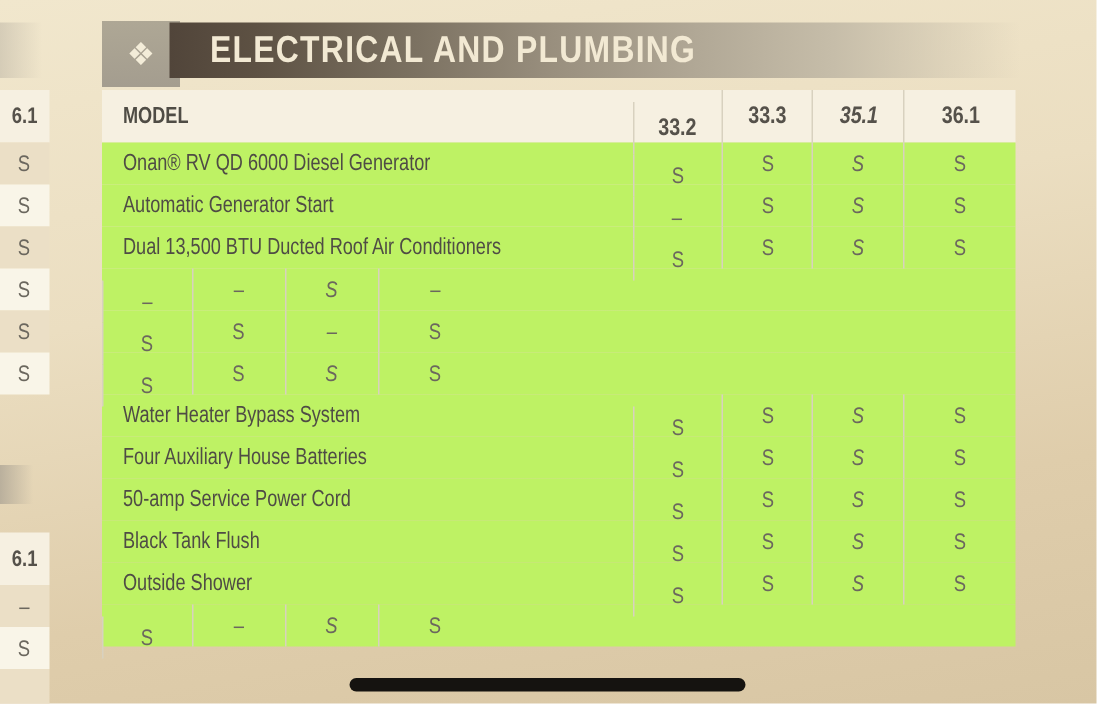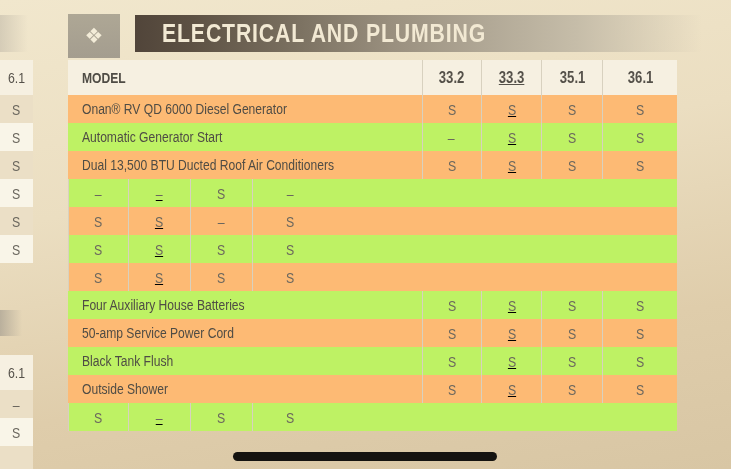--- a/index.html
+++ b/index.html
@@ -13,58 +13,58 @@
   .cond-c{display:inline-block;transform:scaleX(0.82);transform-origin:center center;white-space:nowrap;}
 
   
   .icon-box{
     position:absolute;left:68px;top:14px;width:52px;height:44px;
     background:linear-gradient(to bottom,#aea795,#a49d8f);
     display:flex;align-items:center;justify-content:center;
     color:#f3ecd8;font-size:21px;
   }
   .title-bar{
-    position:absolute;left:135px;top:15px;width:567px;height:37px;
+    position:absolute;left:113px;top:15px;width:567px;height:37px;
     background:linear-gradient(90deg,#51453a 0%,#5d5143 10%,#7a7060 28%,#998f7e 45%,#b1a896 62%,#c6bda9 78%,rgba(214,205,184,0) 100%);
     display:flex;align-items:center;
   }
   .title-text{
     color:#f2e9d3;font-weight:bold;font-size:25px;letter-spacing:1px;
     margin-left:27px;transform:scaleX(0.85);transform-origin:left center;white-space:nowrap;
   }
 
   
   .spec-table{position:absolute;left:68px;top:60px;width:609px;}
-  .trow{display:flex;height:28px;align-items:flex-end;}
+  .trow{display:flex;height:28px;align-items:center;}
   .trow.head{height:35px;background:#f6f0e1;}
-  .trow.tan{background:#fdba74;}
+  .trow.tan{background:#bef264;}
   .trow.cream{background:#bef264;}
   .cell{height:100%;display:flex;align-items:center;box-sizing:border-box;}
   .cell.label{width:360px;padding-left:14px;}
   .cell.val{justify-content:center;border-left:1px solid #d8d1bf;}
-  .cell.v0{width:60px;margin-top:16px;} .cell.v1{width:62px;text-decoration:underline;} .cell.v2{width:62px;} .cell.v3{width:76px;}
+  .cell.v0{width:60px;margin-top:16px;} .cell.v1{width:62px;} .cell.v2{width:62px;font-style:italic;} .cell.v3{width:76px;}
   .head .cell{font-weight:bold;color:#55514a;font-size:16px;}
   .label .cond{color:#4f4c45;font-size:15.5px;}
   .val .cond-c{color:#6b675e;font-size:15px;}
   .head .val .cond-c{color:#55514a;font-size:16px;}
 
   
   .frag-bar-top{
     position:absolute;left:0;top:15px;width:28px;height:37px;
     background:linear-gradient(90deg,rgba(195,187,170,0.6),rgba(210,200,180,0));
   }
   .frag-bar-bottom{
     position:absolute;left:0;top:310px;width:22px;height:26px;
     background:linear-gradient(90deg,rgba(178,169,152,0.85),rgba(195,186,168,0));
   }
   .frag-table{position:absolute;width:33px;}
   .frag-top{left:0;top:60px;}
   .frag-bottom{left:0;top:355px;}
   .frow{height:28px;display:flex;align-items:center;justify-content:center;}
-  .frow.head{height:35px;background:#f6f0e1;font-weight:normal;color:#55514a;font-size:16px;}
+  .frow.head{height:35px;background:#f6f0e1;font-weight:bold;color:#55514a;font-size:16px;}
   .frow.tan{background:#ebdfc6;}
   .frow.cream{background:#f9f5e8;}
   .frow .cond-c{color:#6b675e;font-size:15px;}
   .frow.head .cond-c{color:#55514a;}
 
   
   .scroll-indicator{
     position:absolute;left:233px;top:452px;width:264px;height:9px;
     border-radius:4.5px;background:#151310;
   }
@@ -223,20 +223,23 @@
         <span class="cond-c">S</span>
       </div>
     <div class="cell val v2">
         <span class="cond-c">S</span>
       </div>
     <div class="cell val v3">
         <span class="cond-c">S</span>
       </div>
   </div>
   <div class="trow tan">
+    <div class="cell label">
+        <span class="cond">Water Heater Bypass System</span>
+      </div>
     <div class="cell val v0">
         <span class="cond-c">S</span>
       </div>
     <div class="cell val v1">
         <span class="cond-c">S</span>
       </div>
     <div class="cell val v2">
         <span class="cond-c">S</span>
       </div>
     <div class="cell val v3">

